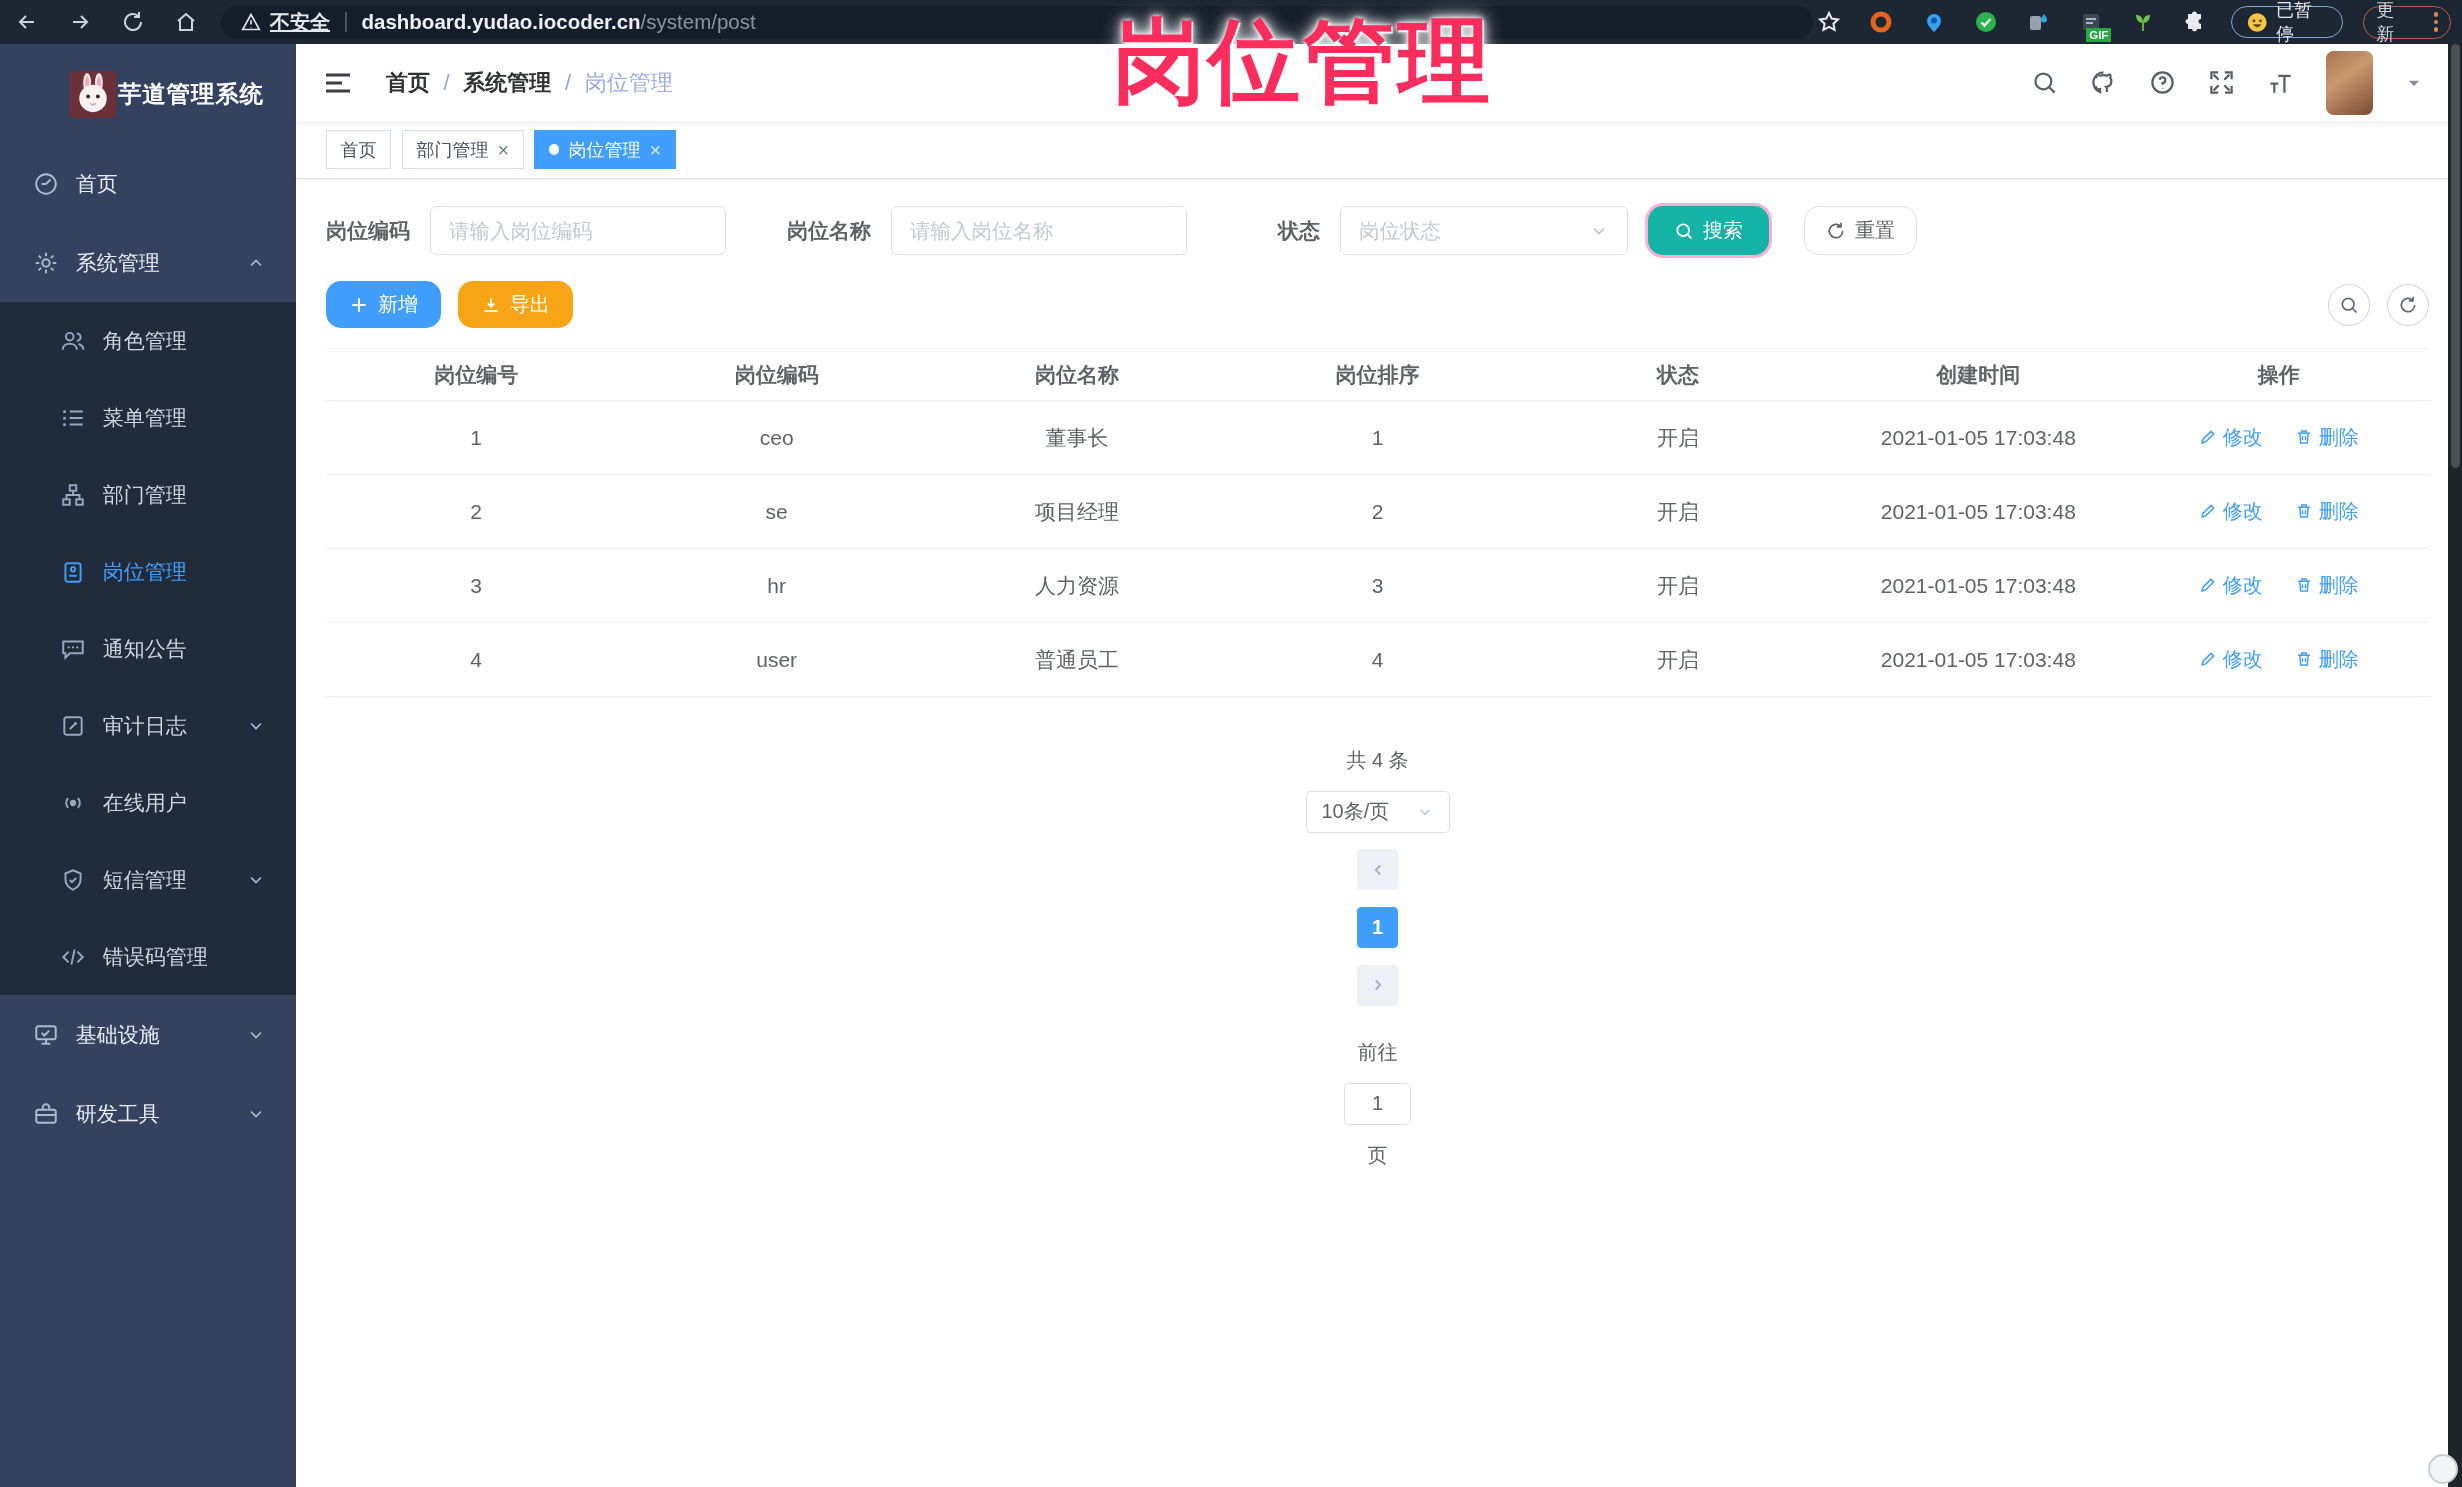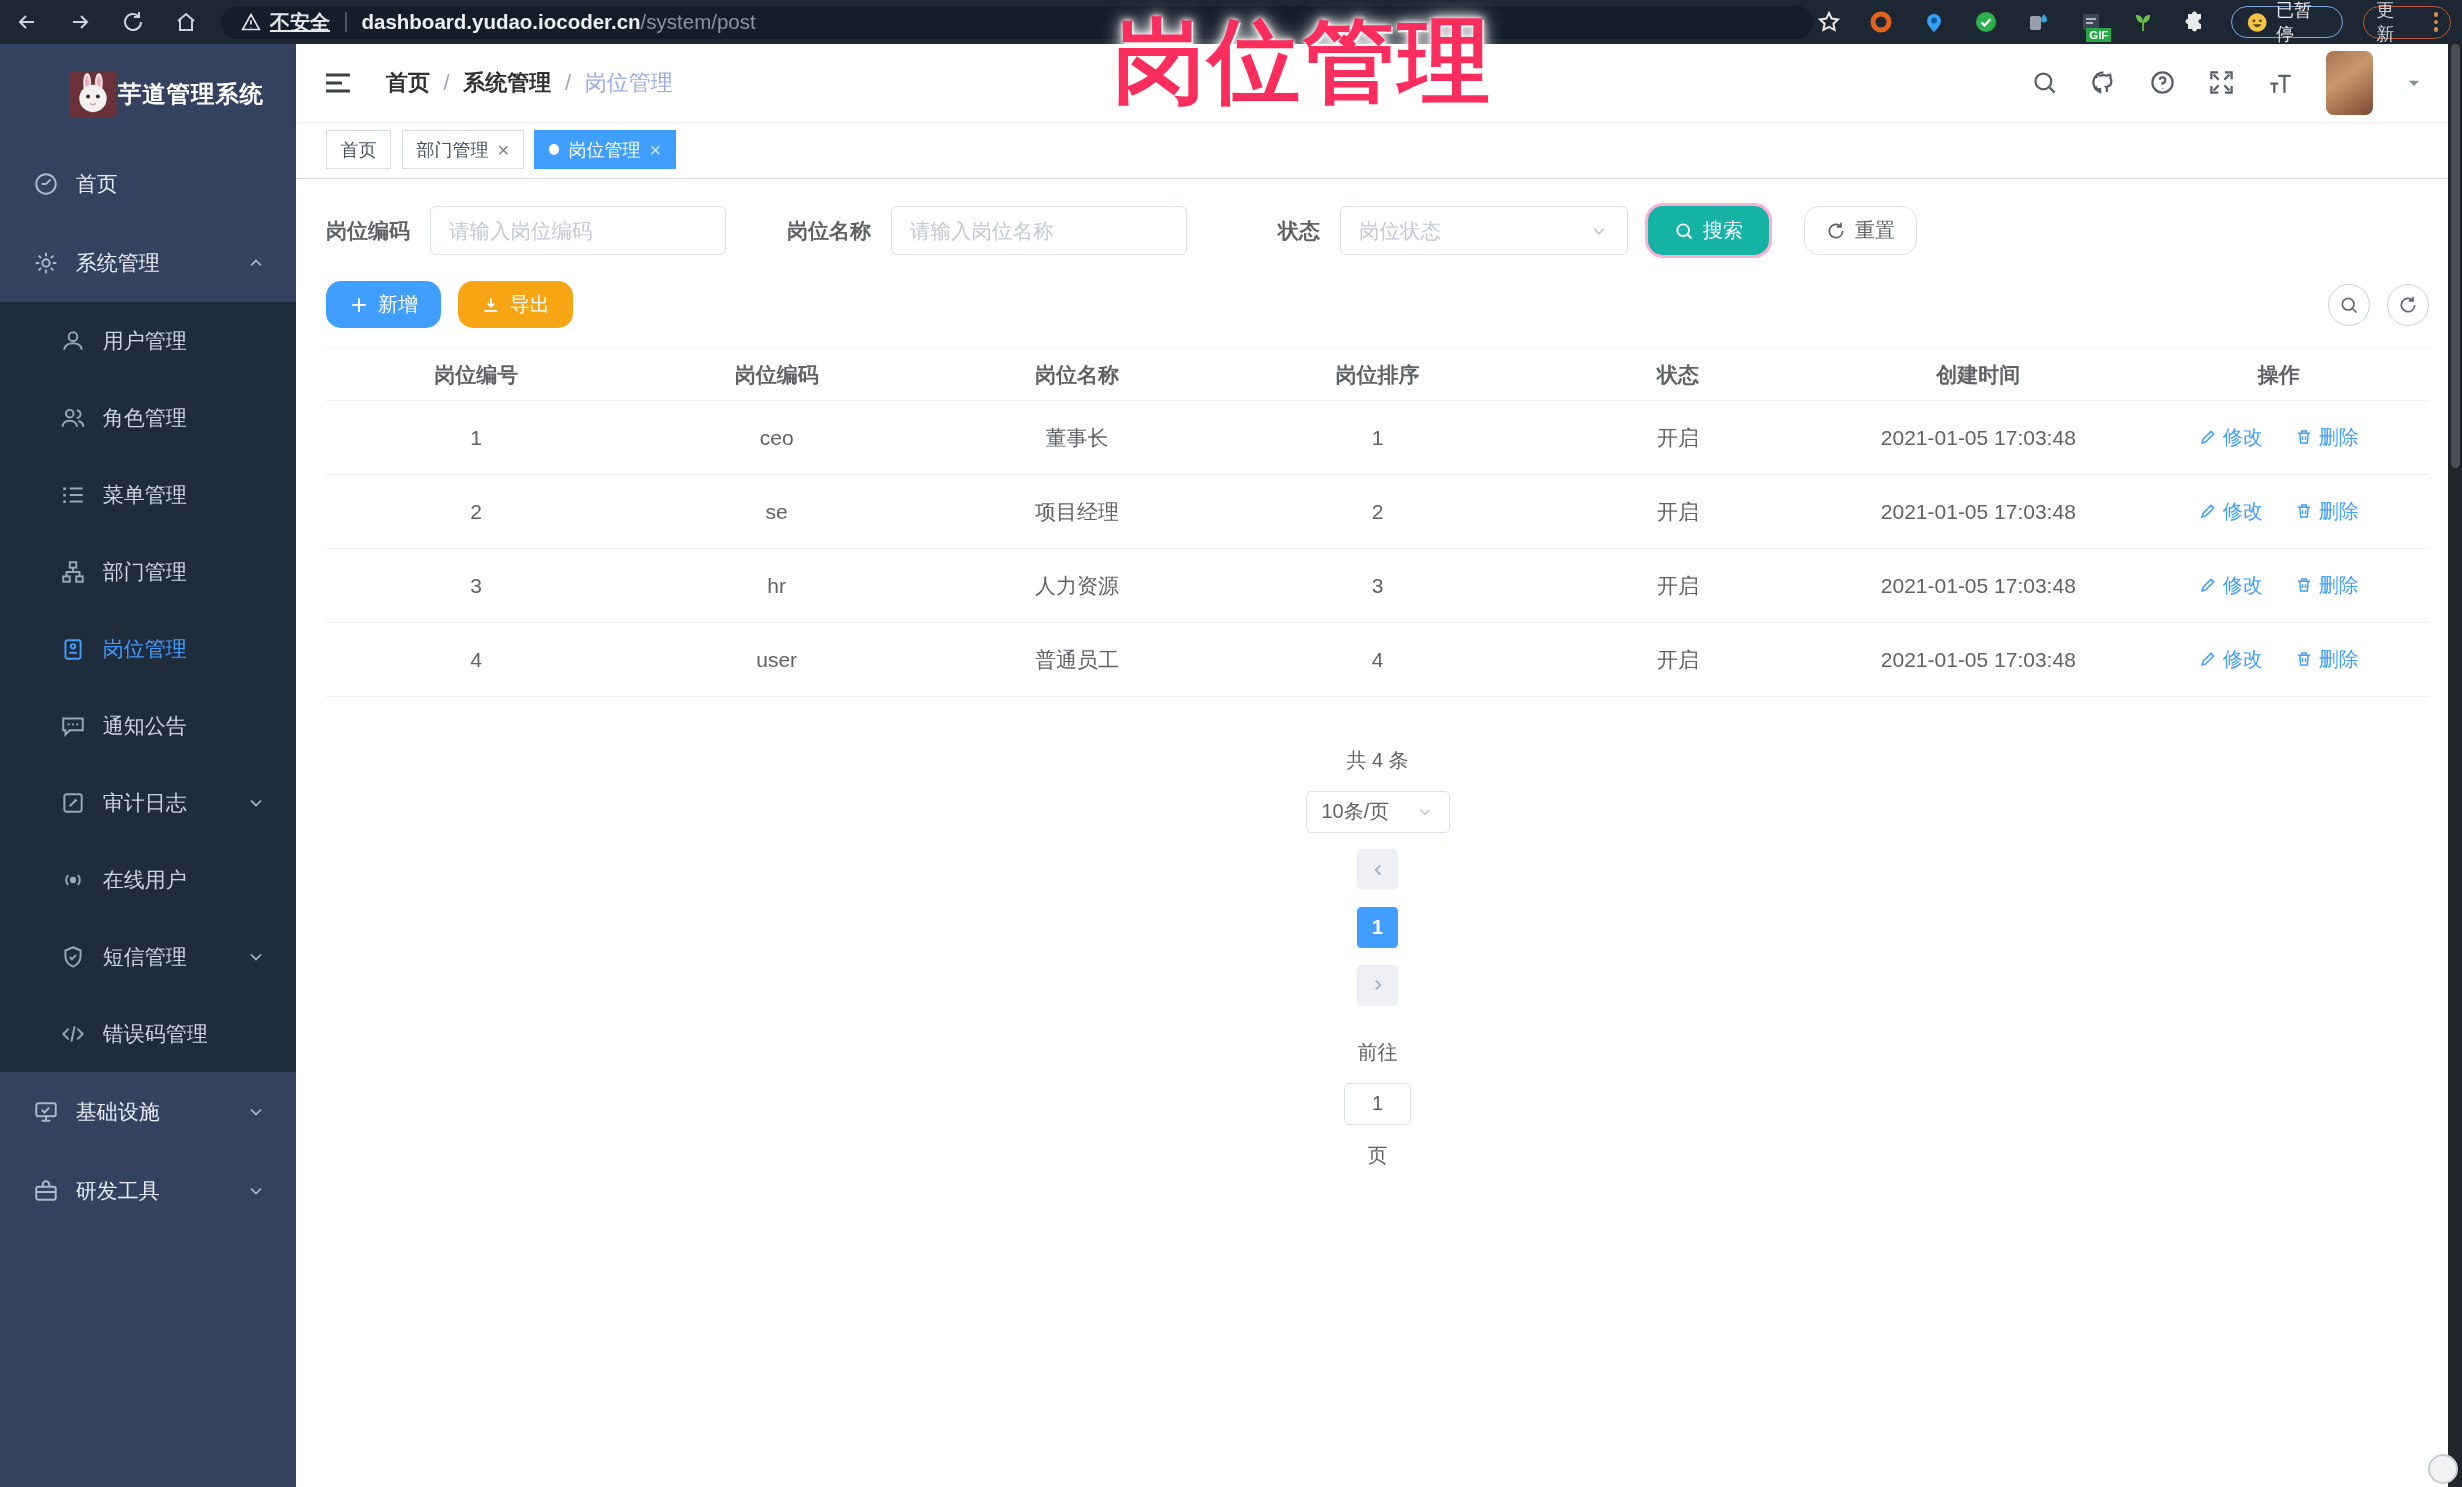--- a/index.html
+++ b/index.html
@@ -287,29 +287,20 @@
         <svg viewBox="0 0 24 24" fill="none" stroke="currentColor" stroke-width="2">
             <path d="M6 15l6-6 6 6"></path>
           </svg>
       </span>
     </div>
 
     <div class="submenu">
       <div class="mi">
         <span class="mi-icon">
           <svg viewBox="0 0 24 24" fill="none" stroke="currentColor" stroke-width="1.8">
-              <circle cx="12" cy="8" r="4"></circle>
-              <path d="M4 20c0-4 4-6 8-6s8 2 8 6"></path>
-            </svg>
-        </span>
-        <span class="mi-label">用户管理</span>
-      </div>
-      <div class="mi">
-        <span class="mi-icon">
-          <svg viewBox="0 0 24 24" fill="none" stroke="currentColor" stroke-width="1.8">
               <circle cx="9" cy="8" r="3.5"></circle>
               <path d="M2.5 20c0-3.5 3-5.5 6.5-5.5S15.5 16.5 15.5 20"></path>
               <path d="M15.5 5a3.5 3.5 0 0 1 0 7M17 14.8c2.6.6 4.5 2.2 4.5 5.2"></path>
             </svg>
         </span>
         <span class="mi-label">角色管理</span>
       </div>
       <div class="mi">
         <span class="mi-icon">
           <svg viewBox="0 0 24 24" fill="none" stroke="currentColor" stroke-width="1.8">

